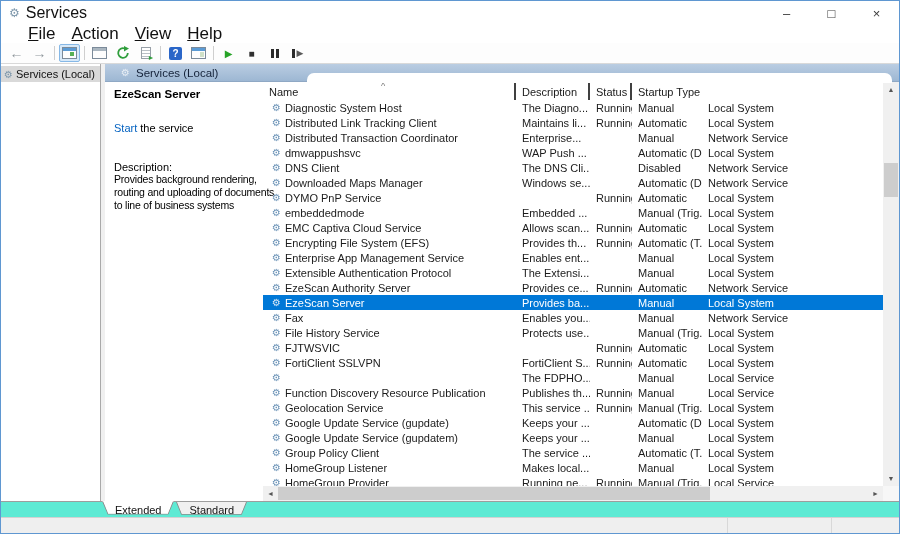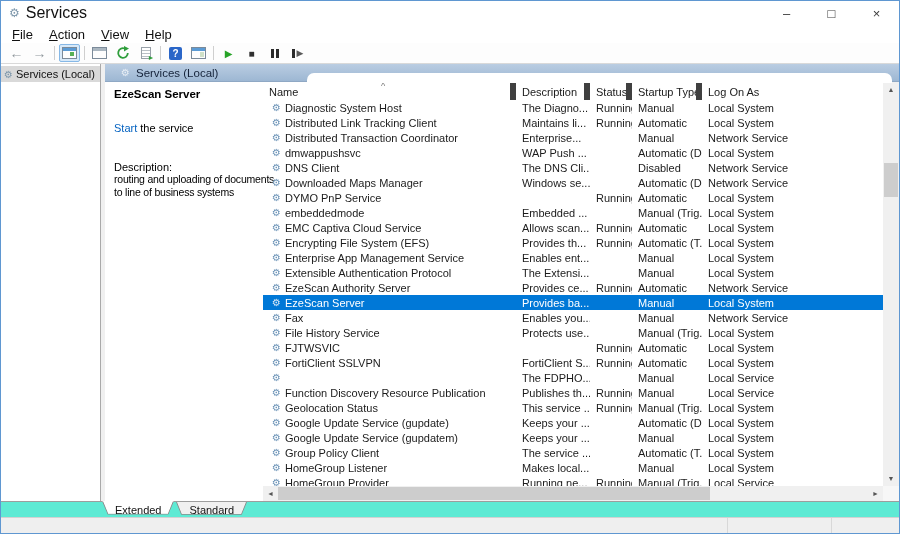--- a/index.html
+++ b/index.html
@@ -10,22 +10,22 @@
 
   
   .titlebar { height:24px; display:flex; align-items:center; background:#fff; }
   .app-icon { margin-left:8px; font-size:12px; color:#7d97ab; }
   .title-text { margin-left:6px; font-size:16px; color:#111; }
   .controls { margin-left:auto; display:flex; height:100%; }
   .ctrl { width:45px; display:flex; align-items:center; justify-content:center;
     font-size:13px; color:#3a3a3a; }
 
   
-  .menubar { height:18px; display:flex; align-items:center; padding-left:3px;
-    font-size:13px; color:#111; background:#fff; }
+  .menubar { height:18px; display:flex; align-items:center; padding-left:19px;
+    font-size:17px; color:#111; background:#fff; }
   .menu-item { display:inline-block; padding:2px 8px; }
   .menu-item::first-letter { text-decoration:underline; }
 
   
   .toolbar { height:21px; display:flex; align-items:center; padding-left:4px;
     border-bottom:1px solid #d9d9d9; background:#fdfdfd; }
   .tbtn { min-width:21px; height:18px; display:flex; align-items:center;
     justify-content:center; margin:0 1px; }
   .tsep { width:1px; height:14px; background:#cfcfcf; margin:0 3px; }
   .nav-arrow { font-size:14px; font-weight:bold; color:#8f979c; line-height:14px; }
@@ -77,21 +77,21 @@
   .start-line { margin-top:22px; font-size:11px; color:#000; }
   .start-link { color:#0563c1; cursor:pointer; }
   .desc-label { margin-top:27px; font-size:11px; }
   .desc-line { font-size:10.5px; letter-spacing:-0.2px; line-height:13px; white-space:nowrap; }
 
   
   .listpane { flex:1; position:relative; }
   .gridcols { display:grid; grid-template-columns:253px 74px 42px 70px minmax(0,1fr); }
   .lheader { height:18px; margin-right:16px; font-size:11px; color:#1a1a1a; position:relative; }
   .hcell { display:flex; align-items:flex-end; padding:0 0 2px 6px;
-    border-right:6px solid #404040; white-space:nowrap; overflow:hidden; }
+    border-right:2px solid #404040; white-space:nowrap; overflow:hidden; }
   .hcell:first-child { padding-left:9px; }
   .hcell:last-child { border-right:none; }
   .sort-caret { position:absolute; left:118px; top:-1px; font-size:9px; color:#777; }
 
   .lrows { position:absolute; top:18px; left:0; right:16px; bottom:15px; overflow:hidden; }
   .lrow { height:15px; align-items:center; font-size:11px; color:#1b1b1b; }
   .lrow.sel { background:#0078d7; color:#fff; }
   .lcell { padding-left:6px; white-space:nowrap; overflow:hidden; }
   .lcell.c0 { padding-left:9px; display:flex; align-items:center; }
   .svc-ic { font-size:10px; color:#6d94b8; margin-right:4px; flex:none; }
@@ -222,32 +222,32 @@
         <span class="hdr-title">Services (Local)</span>
         <span class="tab-bump"></span>
       </div>
 
       <div class="content-body">
 
         <div class="details">
           <div class="svc-title">EzeScan Server</div>
           <div class="start-line"><span class="start-link">Start</span><span> the service</span></div>
           <div class="desc-label">Description:</div>
+          <div class="desc-line">Provides background rendering,</div>
           <div class="desc-line">routing and uploading of documents</div>
           <div class="desc-line">to line of business systems</div>
         </div>
 
         <div class="listpane">
           <div class="lheader gridcols">
             <span class="sort-caret">^</span>
             <div class="hcell">Name</div>
             <div class="hcell">Description</div>
             <div class="hcell">Status</div>
             <div class="hcell">Startup Type</div>
-            <div class="hcell">Log On As</div>
           </div>
 
           <div class="lrows">
               <div class="lrow gridcols">
                 <div class="lcell c0">
                   <span class="svc-ic">⚙</span>
                   <span>Diagnostic System Host</span>
                 </div>
                 <div class="lcell c1">The Diagno...</div>
                 <div class="lcell c2">Running</div>
@@ -439,21 +439,21 @@
                   <span>Function Discovery Resource Publication</span>
                 </div>
                 <div class="lcell c1">Publishes th...</div>
                 <div class="lcell c2">Running</div>
                 <div class="lcell c3">Manual</div>
                 <div class="lcell c4">Local Service</div>
               </div>
               <div class="lrow gridcols">
                 <div class="lcell c0">
                   <span class="svc-ic">⚙</span>
-                  <span>Geolocation Status</span>
+                  <span>Geolocation Service</span>
                 </div>
                 <div class="lcell c1">This service ...</div>
                 <div class="lcell c2">Running</div>
                 <div class="lcell c3">Manual (Trig...</div>
                 <div class="lcell c4">Local System</div>
               </div>
               <div class="lrow gridcols">
                 <div class="lcell c0">
                   <span class="svc-ic">⚙</span>
                   <span>Google Update Service (gupdate)</span>

